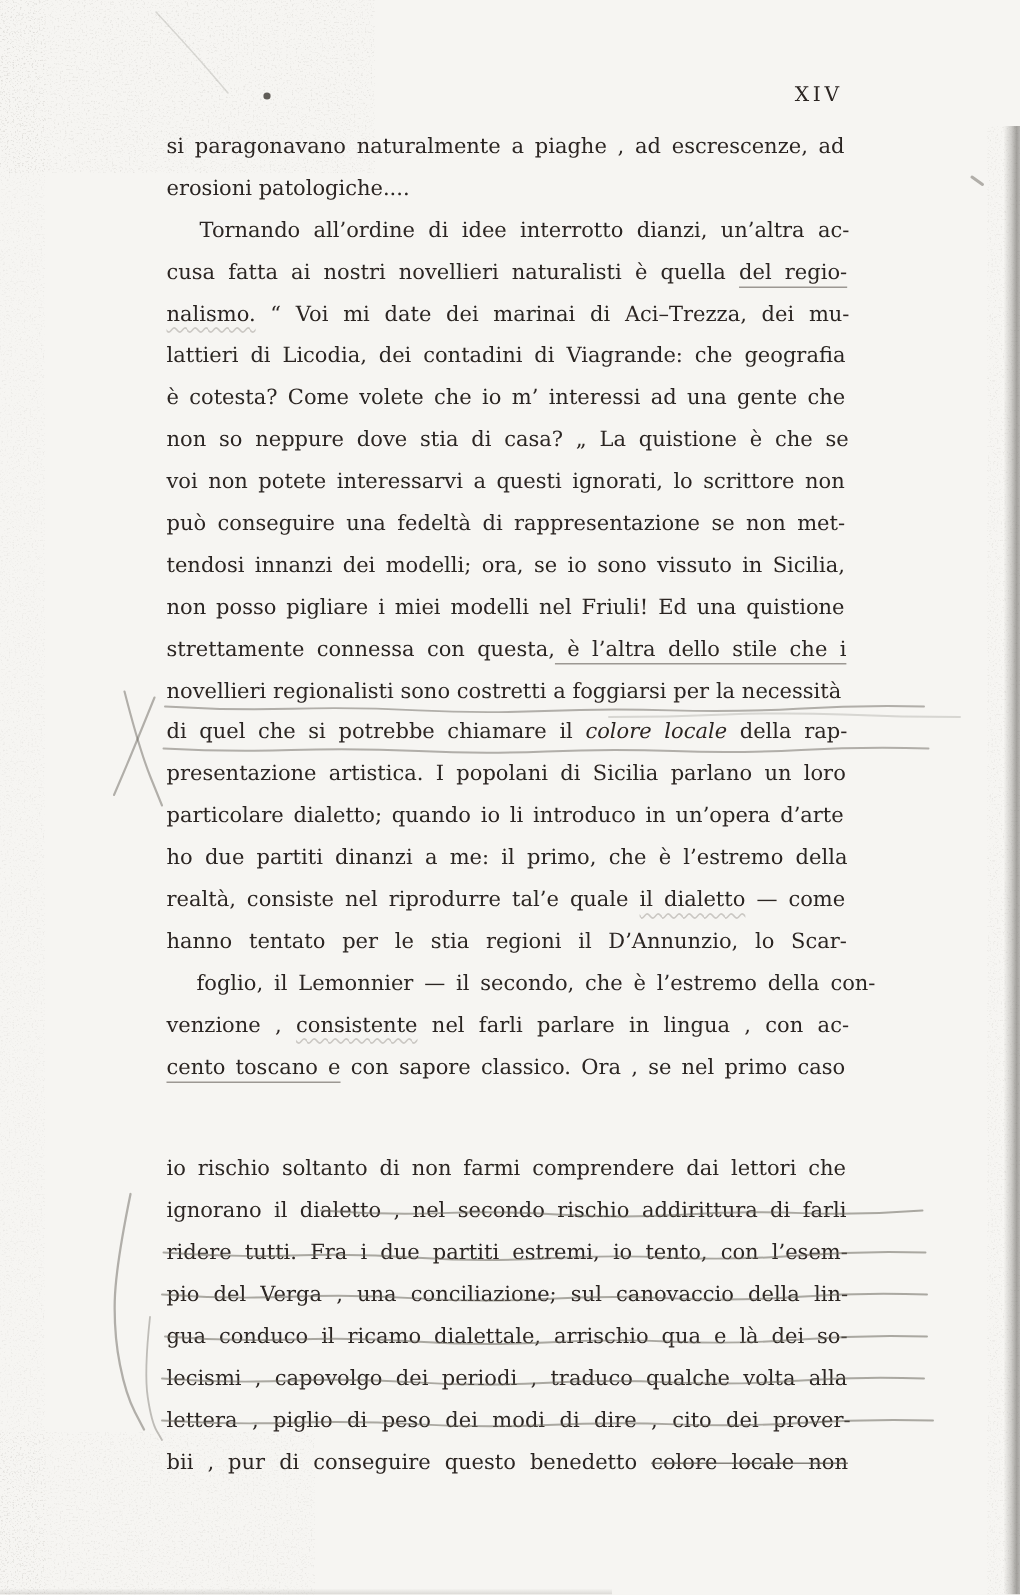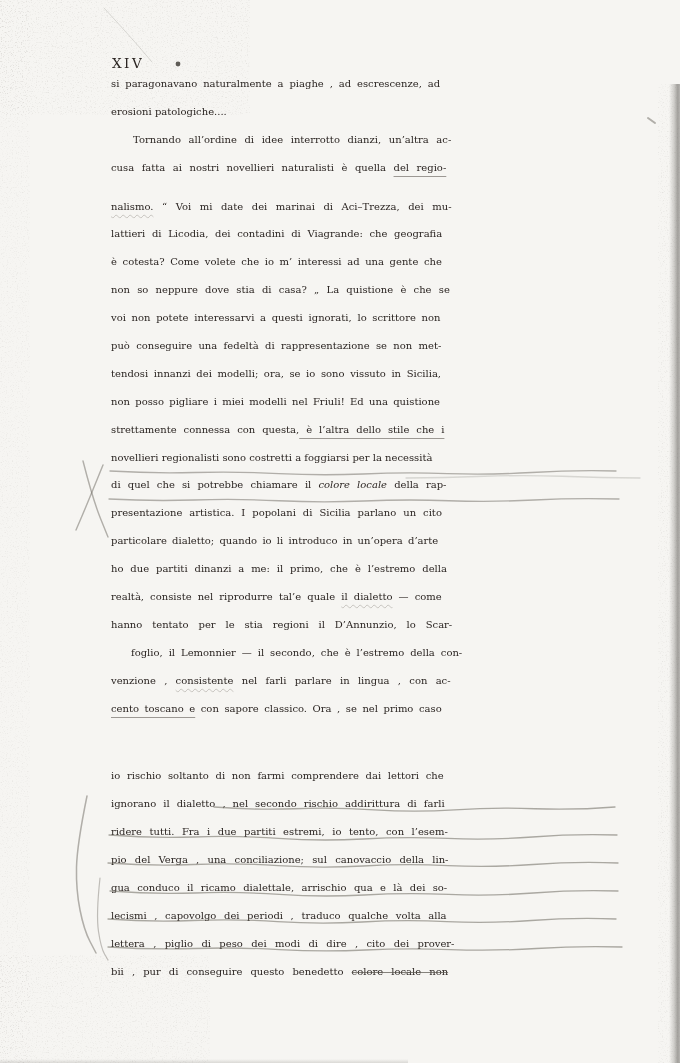--- a/index.html
+++ b/index.html
@@ -4,26 +4,26 @@
 <style>
   html,body{margin:0;padding:0;}
   body{
     width:680px;height:1063px;position:relative;overflow:hidden;
     background:var(--paper,#f6f5f2);
     font-family:"DejaVu Serif","Liberation Serif",serif;
   }
   .page{position:absolute;inset:0;}
   .pagenum{
     position:absolute;top:55px;left:112px;width:450px;
-    text-align:left;font-size:13.5px;letter-spacing:2.5px;
+    text-align:right;font-size:13.5px;letter-spacing:2.5px;
     color:var(--ink,#2b2522);
   }
   .textblock{
-    position:absolute;left:111px;top:70px;width:501px;
-    font-size:10px;color:var(--ink,#2b2522);
+    position:absolute;left:111px;top:85px;width:501px;
+    font-size:14px;color:var(--ink,#2b2522);
   }
   .line{height:27.9px;line-height:27.9px;white-space:pre;}
   .line.indent{padding-left:22px;}
   .seg{white-space:pre;}
   .seg.it{font-style:italic;}
   
   .seg.u{
     text-decoration-line:underline;
     text-decoration-color:rgba(100,96,88,0.62);
     text-decoration-thickness:1.2px;
@@ -72,32 +72,32 @@
     <rect x="658" y="84" width="22" height="979" filter="url(#speck)" opacity="0.5"></rect>
   </svg>
 
   <div class="pagenum">XIV</div>
 
   <div class="textblock" id="textblock">
       <div class="line" style="word-spacing: 2.71875px; letter-spacing: 0px;"><span class="seg">si paragonavano naturalmente a piaghe , ad escrescenze, ad</span></div>
       <div class="line"><span class="seg">erosioni patologiche....</span></div>
       <div class="line indent" style="word-spacing: 4.42188px; letter-spacing: 0px;"><span class="seg">Tornando all’ordine di idee interrotto dianzi, un’altra ac-</span></div>
       <div class="line" style="word-spacing: 4.3316px; letter-spacing: 0px;"><span class="seg">cusa fatta ai nostri novellieri naturalisti è quella </span><span class="seg u">del regio-</span></div>
-      <div class="line" style="word-spacing: 5.36562px; letter-spacing: 0px; margin-top: 11px;"><span class="seg uf">nalismo.</span><span class="seg"> “ Voi mi date dei marinai di Aci–Trezza, dei mu-</span></div>
+      <div class="line" style="word-spacing: 5.36562px; letter-spacing: 0px;"><span class="seg uf">nalismo.</span><span class="seg"> “ Voi mi date dei marinai di Aci–Trezza, dei mu-</span></div>
       <div class="line" style="word-spacing: 3.4707px; letter-spacing: 0px;"><span class="seg">lattieri di Licodia, dei contadini di Viagrande: che geografia</span></div>
       <div class="line" style="word-spacing: 2.42898px; letter-spacing: -6.12537e-17px;"><span class="seg">è cotesta? Come volete che io m’ interessi ad una gente che</span></div>
       <div class="line" style="word-spacing: 4.07812px; letter-spacing: 0px;"><span class="seg">non so neppure dove stia di casa? „ La quistione è che se</span></div>
       <div class="line" style="word-spacing: 2.53299px; letter-spacing: 0px;"><span class="seg">voi non potete interessarvi a questi ignorati, lo scrittore non</span></div>
       <div class="line" style="word-spacing: 3.17188px; letter-spacing: 0px;"><span class="seg">può conseguire una fedeltà di rappresentazione se non met-</span></div>
       <div class="line" style="word-spacing: 2.44375px; letter-spacing: 0px;"><span class="seg">tendosi innanzi dei modelli; ora, se io sono vissuto in Sicilia,</span></div>
       <div class="line" style="word-spacing: 2.14844px; letter-spacing: 0px;"><span class="seg">non posso pigliare i miei modelli nel Friuli! Ed una quistione</span></div>
       <div class="line" style="word-spacing: 3.76042px; letter-spacing: 0px;"><span class="seg">strettamente connessa con questa,</span><span class="seg u"> è l’altra dello stile che i</span></div>
       <div class="line" style="word-spacing: 0.0410156px; letter-spacing: 0px;"><span class="seg">novellieri regionalisti sono costretti a foggiarsi per la necessità</span></div>
       <div class="line" style="word-spacing: 3.96094px; letter-spacing: 0px;"><span class="seg">di quel che si potrebbe chiamare il </span><span class="seg it">colore locale</span><span class="seg"> della rap-</span></div>
-      <div class="line" style="word-spacing: 3.76562px; letter-spacing: 0px;"><span class="seg">presentazione artistica. I popolani di Sicilia parlano un cito</span></div>
+      <div class="line" style="word-spacing: 3.76562px; letter-spacing: 0px;"><span class="seg">presentazione artistica. I popolani di Sicilia parlano un loro</span></div>
       <div class="line" style="word-spacing: 2.07812px; letter-spacing: 0px;"><span class="seg">particolare dialetto; quando io li introduco in un’opera d’arte</span></div>
       <div class="line" style="word-spacing: 3.71591px; letter-spacing: 0px;"><span class="seg">ho due partiti dinanzi a me: il primo, che è l’estremo della</span></div>
       <div class="line" style="word-spacing: 2.90625px; letter-spacing: 0px;"><span class="seg">realtà, consiste nel riprodurre tal’e quale </span><span class="seg uf">il dialetto</span><span class="seg"> — come</span></div>
       <div class="line" style="word-spacing: 6.71354px; letter-spacing: 0px;"><span class="seg">hanno tentato per le stia regioni il D’Annunzio, lo Scar-</span></div>
       <div class="line" style="word-spacing: 2.77344px; letter-spacing: 0px; margin-left: 20px;"><span class="seg">foglio, il Lemonnier — il secondo, che è l’estremo della con-</span></div>
       <div class="line" style="word-spacing: 5.10625px; letter-spacing: 0px;"><span class="seg">venzione , </span><span class="seg uf">consistente</span><span class="seg"> nel farli parlare in lingua , con ac-</span></div>
       <div class="line" style="word-spacing: 2.375px; letter-spacing: 0px;"><span class="seg u">cento toscano e</span><span class="seg"> con sapore classico. Ora , se nel primo caso</span></div>
       <div class="line" style="word-spacing: 3.5191px; letter-spacing: 0px; margin-top: 40px;"><span class="seg">io rischio soltanto di non farmi comprendere dai lettori che</span></div>
       <div class="line" style="word-spacing: 3.81771px; letter-spacing: 0px;"><span class="seg">ignorano il dialetto , nel secondo rischio addirittura di farli</span></div>
       <div class="line" style="word-spacing: 4.31875px; letter-spacing: 0px;"><span class="seg">ridere tutti. </span><span class="seg">Fra i due partiti estremi, io tento, con l’esem-</span></div>

